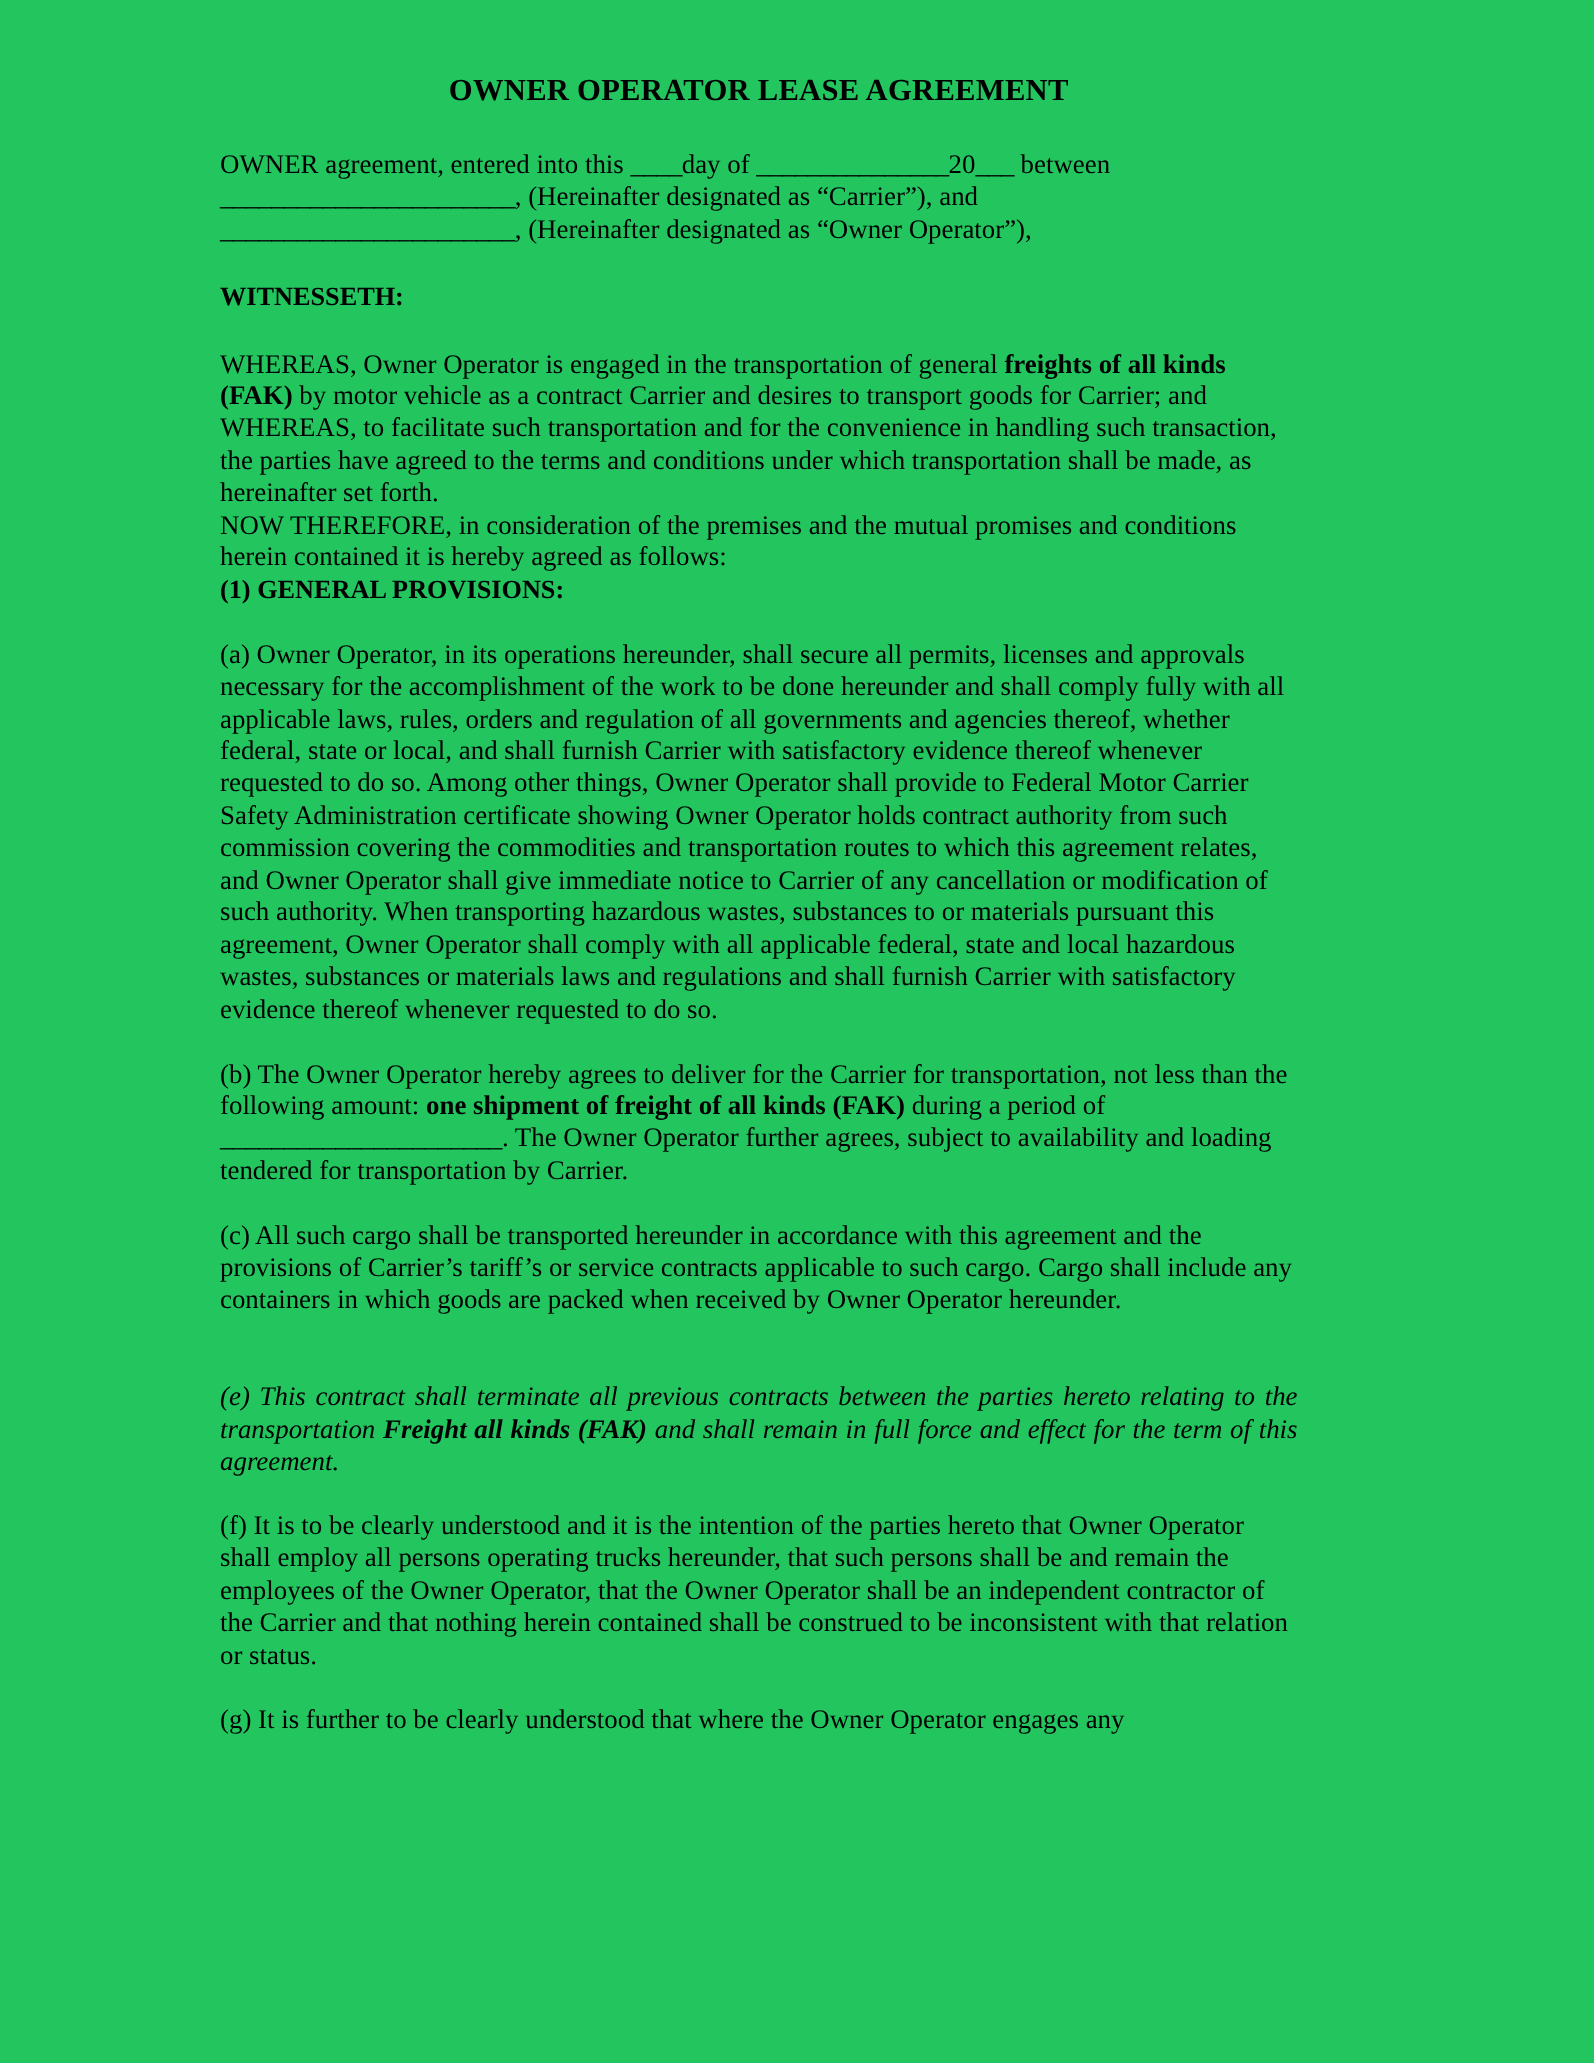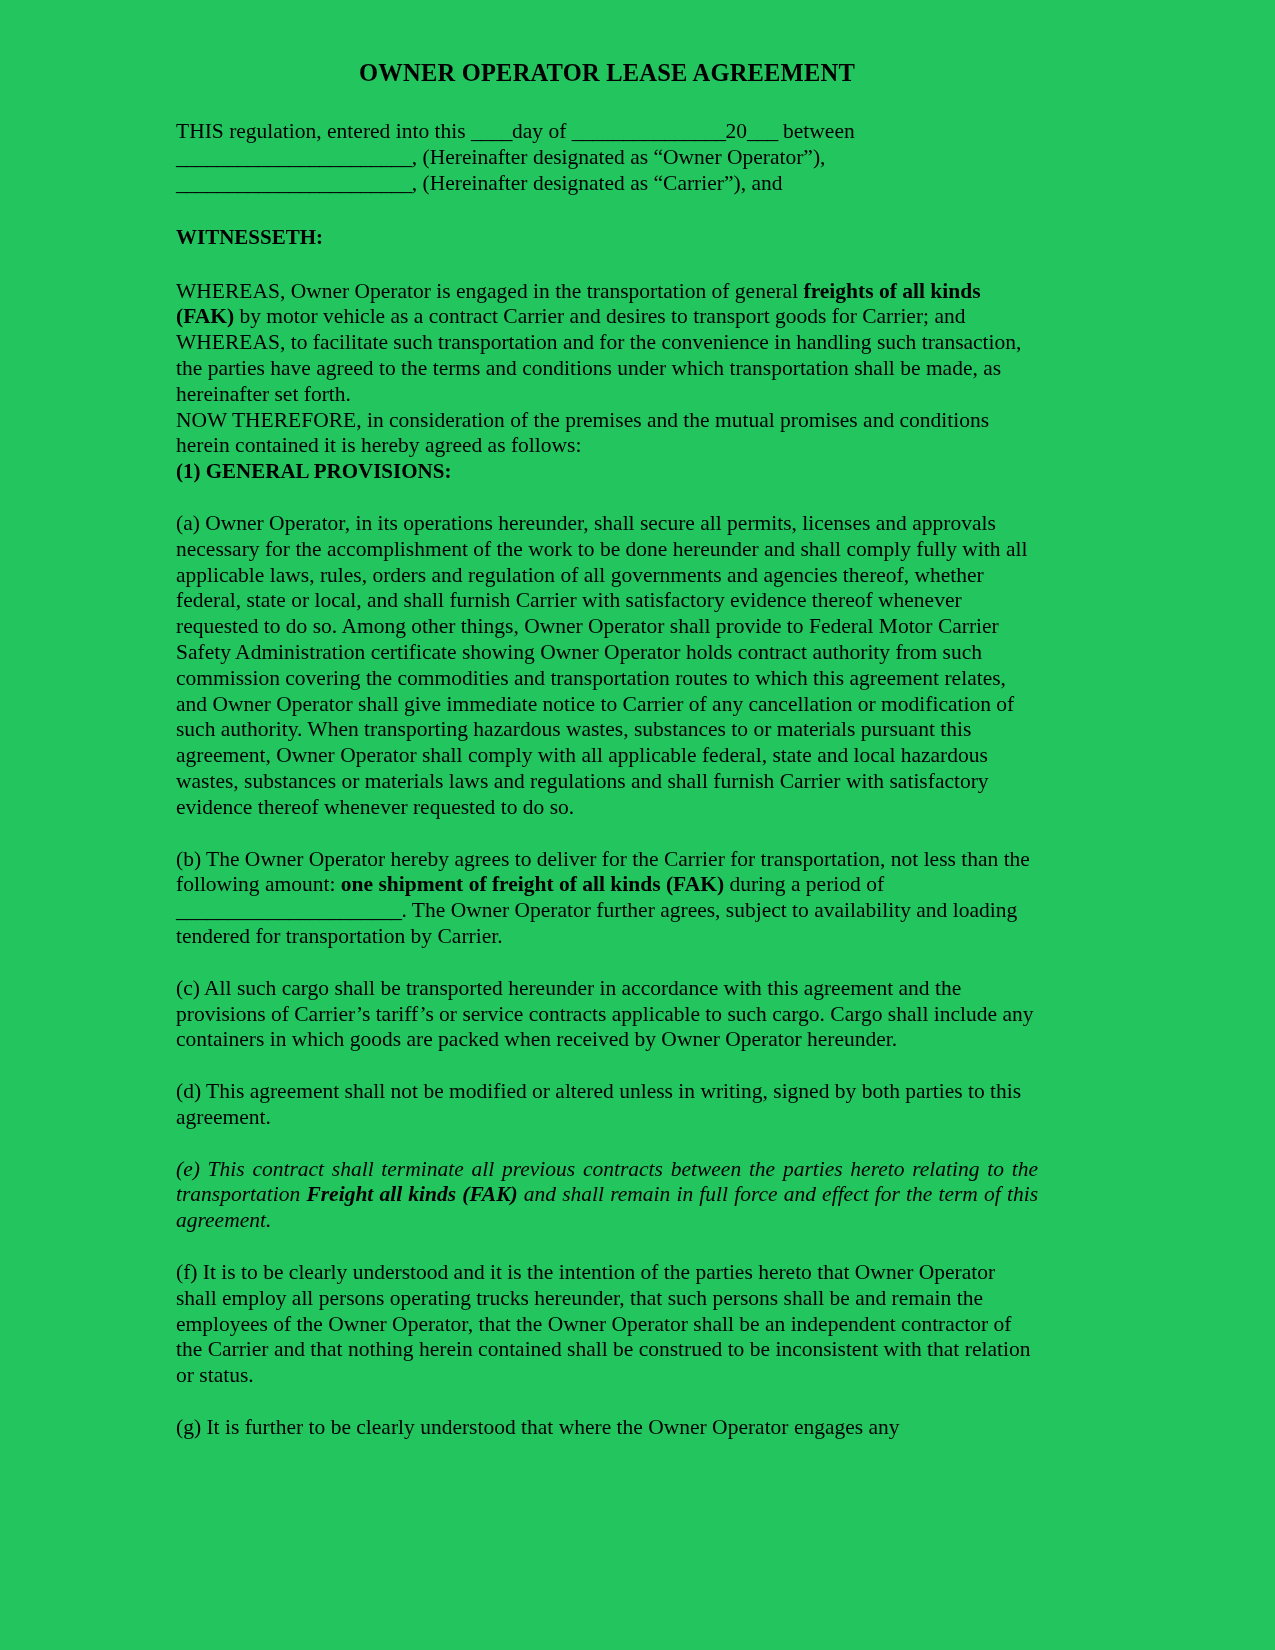--- a/index.html
+++ b/index.html
@@ -64,25 +64,25 @@
   }
 </style>
 </head>
 <body>
 
 <div class="page">
   <div class="content">
 
     <h1 class="doc-title">OWNER OPERATOR LEASE AGREEMENT</h1>
 
-    <p class="para"><span>THIS regulation, entered into this </span><span class="blank">____</span><span>day of </span><span class="blank">_______________</span><span>20</span><span class="blank">___</span><span> between</span></p>
+    <p class="para"><span>OWNER agreement, entered into this </span><span class="blank">____</span><span>day of </span><span class="blank">_______________</span><span>20</span><span class="blank">___</span><span> between</span></p>
+
+    <p class="para"><span class="blank">_______________________</span><span>, (Hereinafter designated as “Carrier”), and</span></p>
 
     <p class="para"><span class="blank">_______________________</span><span>, (Hereinafter designated as “Owner Operator”),</span></p>
-
-    <p class="para"><span class="blank">_______________________</span><span>, (Hereinafter designated as “Carrier”), and</span></p>
 
     <div class="gap-lg"></div>
 
     <p class="heading">WITNESSETH:</p>
 
     <div class="gap-lg"></div>
 
     <p class="para"><span>WHEREAS, Owner Operator is engaged in the transportation of general </span><b>freights of all kinds (FAK)</b><span> by motor vehicle as a contract Carrier and desires to transport goods for Carrier; and WHEREAS, to facilitate such transportation and for the convenience in handling such transaction, the parties have agreed to the terms and conditions under which transportation shall be made, as hereinafter set forth.</span></p>
 
     <p class="para">NOW THEREFORE, in consideration of the premises and the mutual promises and conditions herein contained it is hereby agreed as follows:</p>
@@ -96,21 +96,20 @@
     <div class="gap-md"></div>
 
     <p class="para"><span>(b) The Owner Operator hereby agrees to deliver for the Carrier for transportation, not less than the following amount: </span><b>one shipment of freight of all kinds (FAK)</b><span> during a period of </span><br><span class="blank">______________________</span><span>. The Owner Operator further agrees, subject to availability and loading tendered for transportation by Carrier.</span></p>
 
     <div class="gap-md"></div>
 
     <p class="para">(c) All such cargo shall be transported hereunder in accordance with this agreement and the provisions of Carrier’s tariff’s or service contracts applicable to such cargo. Cargo shall include any containers in which goods are packed when received by Owner Operator hereunder.</p>
 
     <div class="gap-md"></div>
 
-    <p class="para">(d) This agreement shall not be modified or altered unless in writing, signed by both parties to this agreement.</p>
 
     <div class="gap-md"></div>
 
     <p class="para justify"><span>(e) This contract shall terminate all previous contracts between the parties hereto relating to the transportation </span><b>Freight all kinds (FAK)</b><span> and shall remain in full force and effect for the term of this agreement.</span></p>
 
     <div class="gap-md"></div>
 
     <p class="para">(f) It is to be clearly understood and it is the intention of the parties hereto that Owner Operator shall employ all persons operating trucks hereunder, that such persons shall be and remain the employees of the Owner Operator, that the Owner Operator shall be an independent contractor of the Carrier and that nothing herein contained shall be construed to be inconsistent with that relation or status.</p>
 
     <div class="gap-md"></div>

